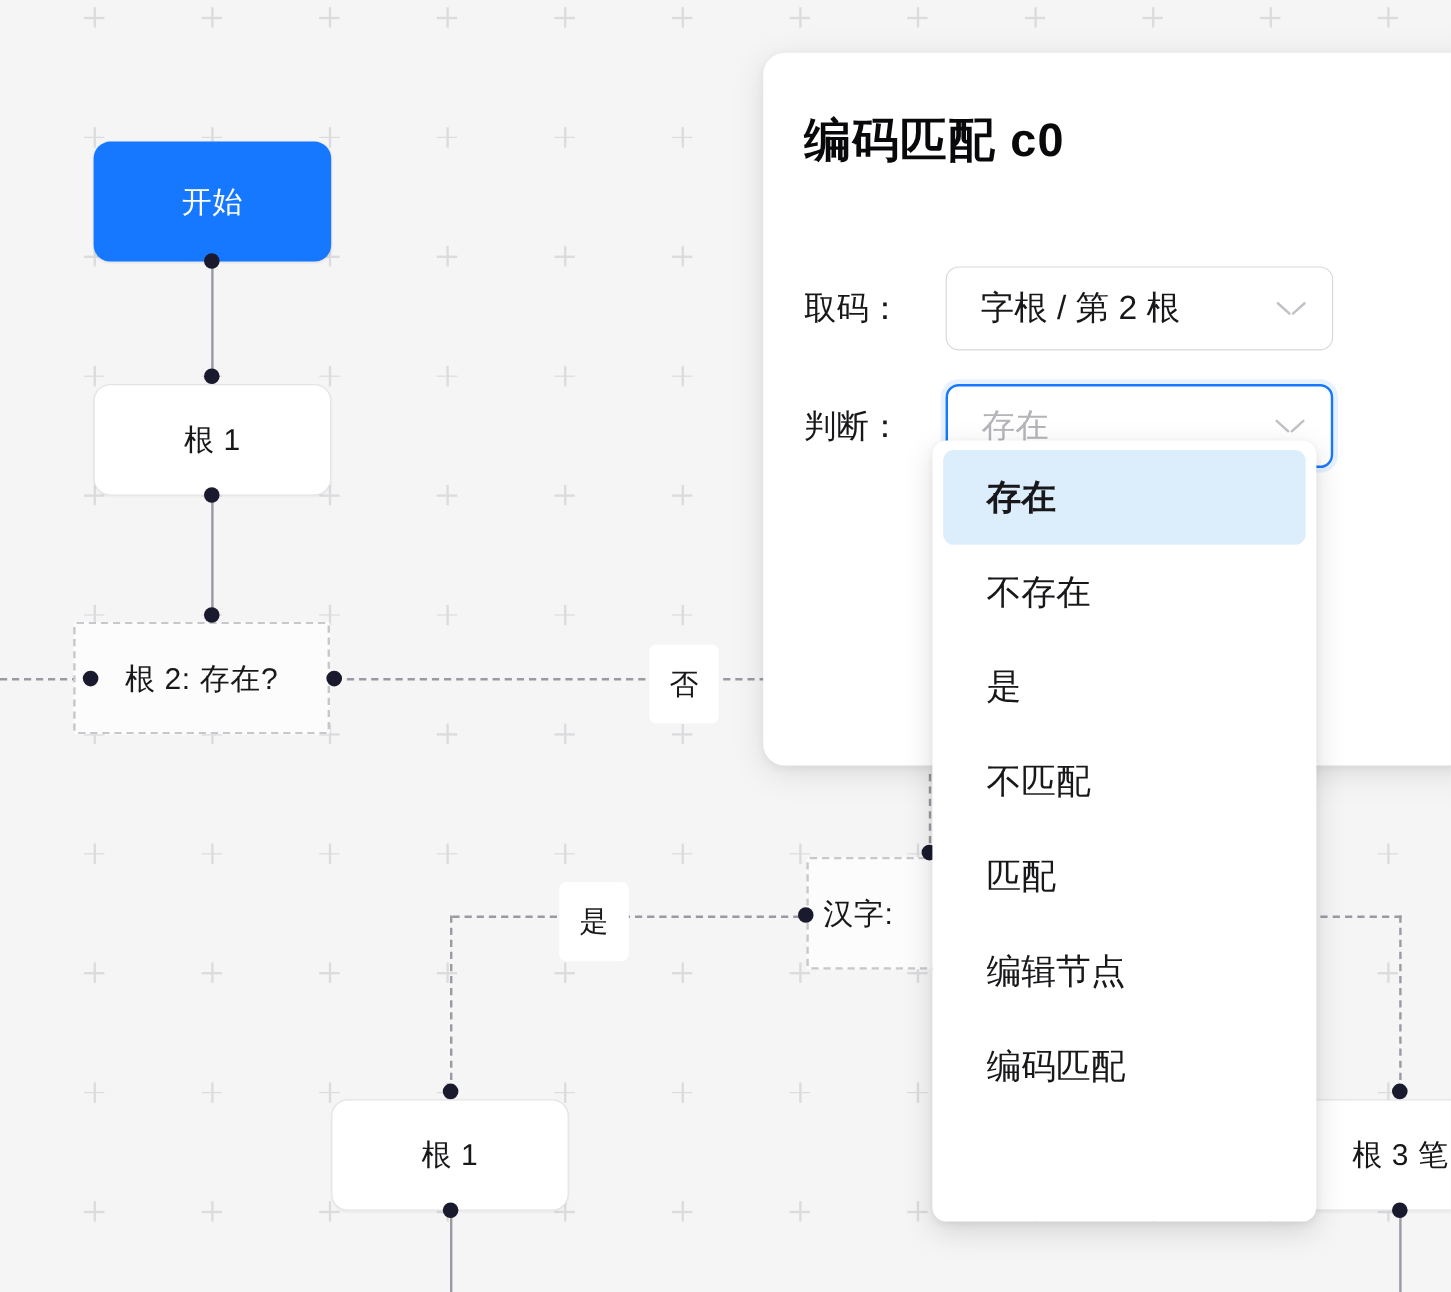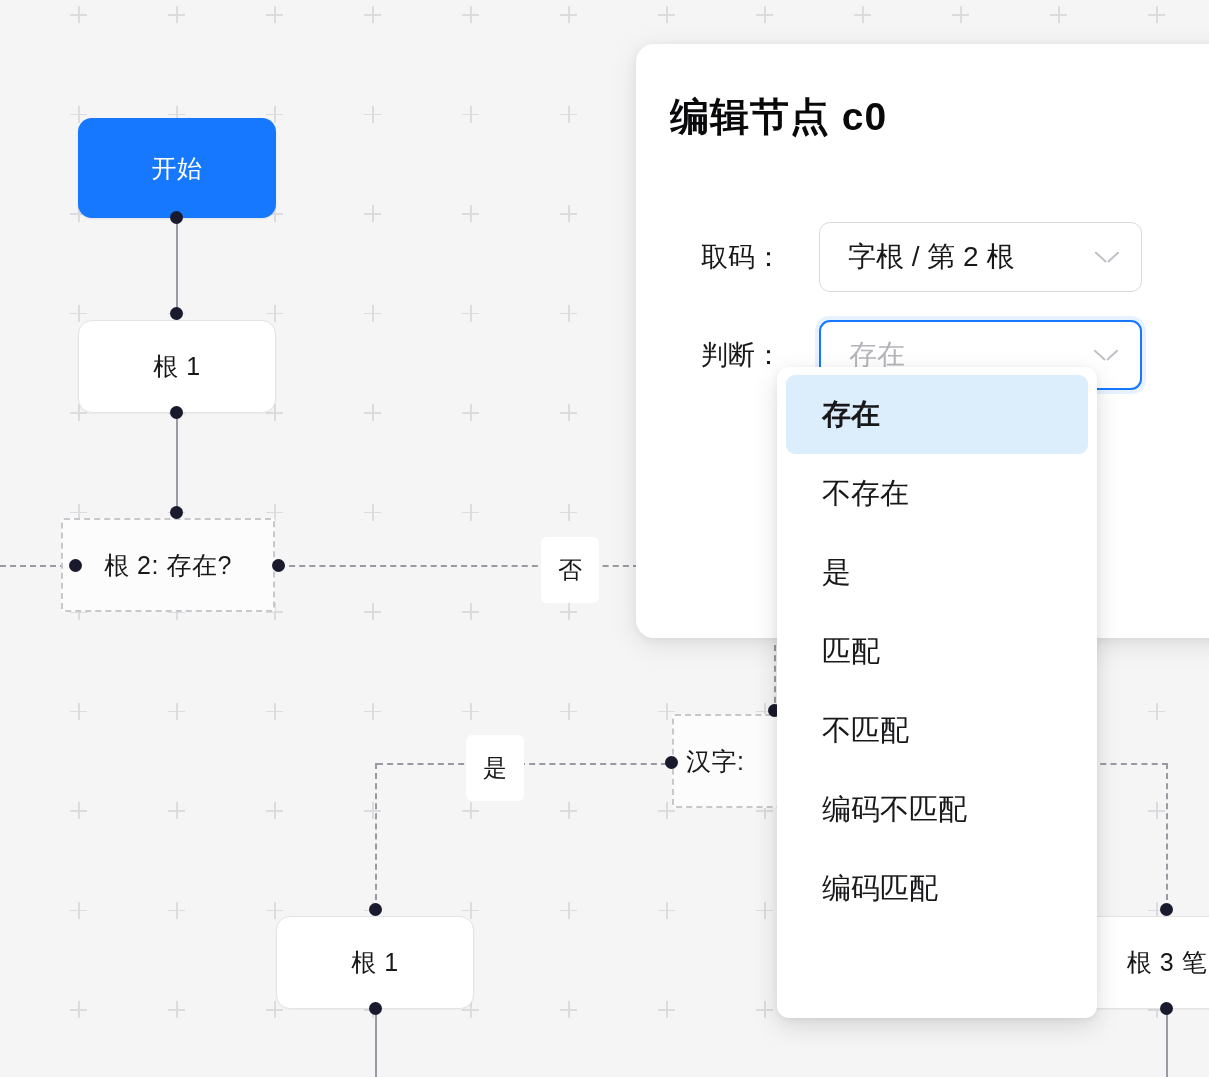--- a/index.html
+++ b/index.html
@@ -76,21 +76,21 @@
     background:#fff;border-radius:18px 0 0 18px;
     box-shadow:0 6px 28px rgba(0,0,0,.10), 0 2px 8px rgba(0,0,0,.05);
     padding:0;box-sizing:border-box;
     z-index:50;
   }
   #modal h2{
     margin:0;position:absolute;left:34px;top:46px;
     font-size:39px;font-weight:bold;color:#09090b;letter-spacing:1px;
   }
   .field-row{
-    position:absolute;display:flex;align-items:center;gap:0px;margin-left:31px;
+    position:absolute;display:flex;align-items:center;gap:0px;
   }
   .field-label{
     font-size:27px;color:#18181b;width:118px;
   }
   .select-box{
     box-sizing:border-box;
     width:323px;height:70px;border-radius:11px;
     border:1.5px solid #d9d9de;background:#fff;
     display:flex;align-items:center;justify-content:space-between;
     padding:0 22px 0 28px;
@@ -328,21 +328,21 @@
   <div class="handle" style="left:369px;top:1002px;"></div>
 
   <div class="node plain" style="left:1068px;top:916px;width:198px;height:93px;">
     <span>根 3 笔</span>
   </div>
   <div class="handle" style="left:1160px;top:903px;"></div>
   <div class="handle" style="left:1160px;top:1002px;"></div>
 </div>
 
 <div id="modal">
-  <h2>编辑节点 c0</h2>
+  <h2>编码匹配 c0</h2>
 
   <div class="field-row" style="left:34px;top:178px;">
     <div class="field-label">取码：</div>
     <div class="select-box">
       <span>字根 / 第 2 根</span>
       <span class="chev"></span>
     </div>
   </div>
 
   <div class="field-row" style="left:34px;top:276px;">
@@ -351,17 +351,17 @@
       <span class="ph">存在</span>
       <span class="chev"></span>
     </div>
   </div>
 </div>
 
 <div id="dropdown">
   <div class="opt sel">存在</div>
   <div class="opt">不存在</div>
   <div class="opt">是</div>
+  <div class="opt">不匹配</div>
   <div class="opt">匹配</div>
-  <div class="opt">不匹配</div>
-  <div class="opt">编码不匹配</div>
+  <div class="opt">编辑节点</div>
   <div class="opt">编码匹配</div>
 </div>
 
 </body></html>

